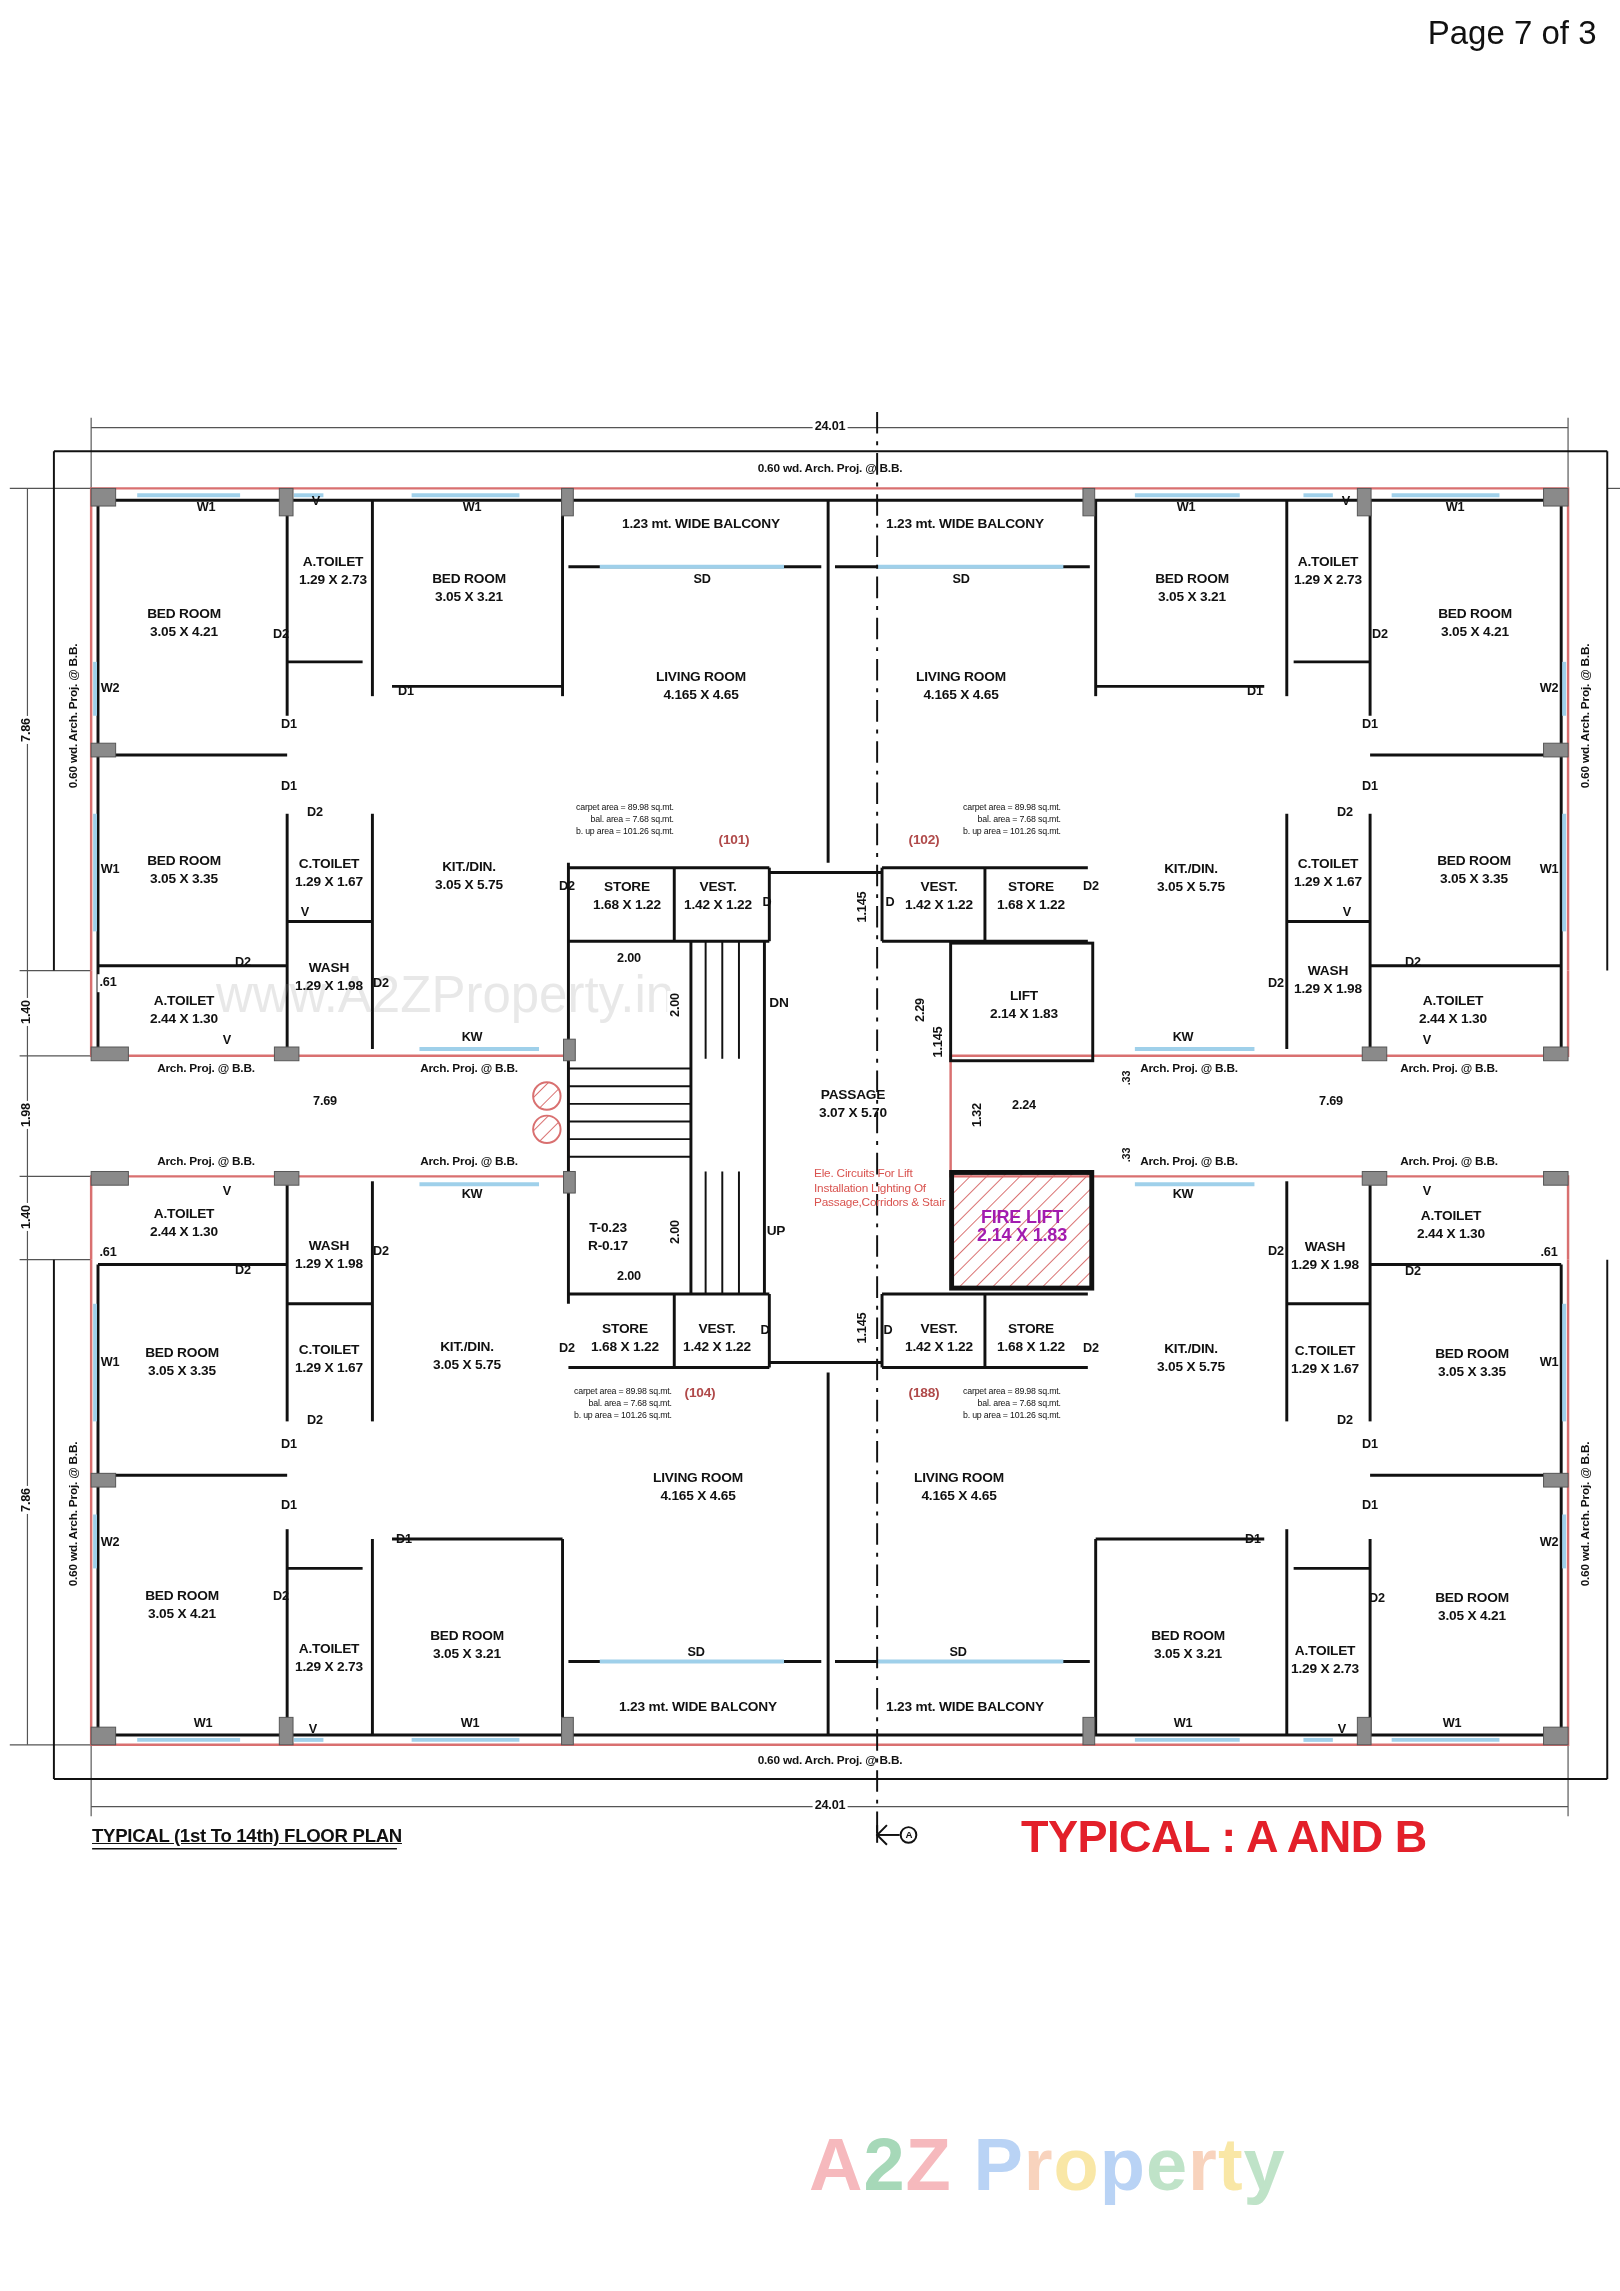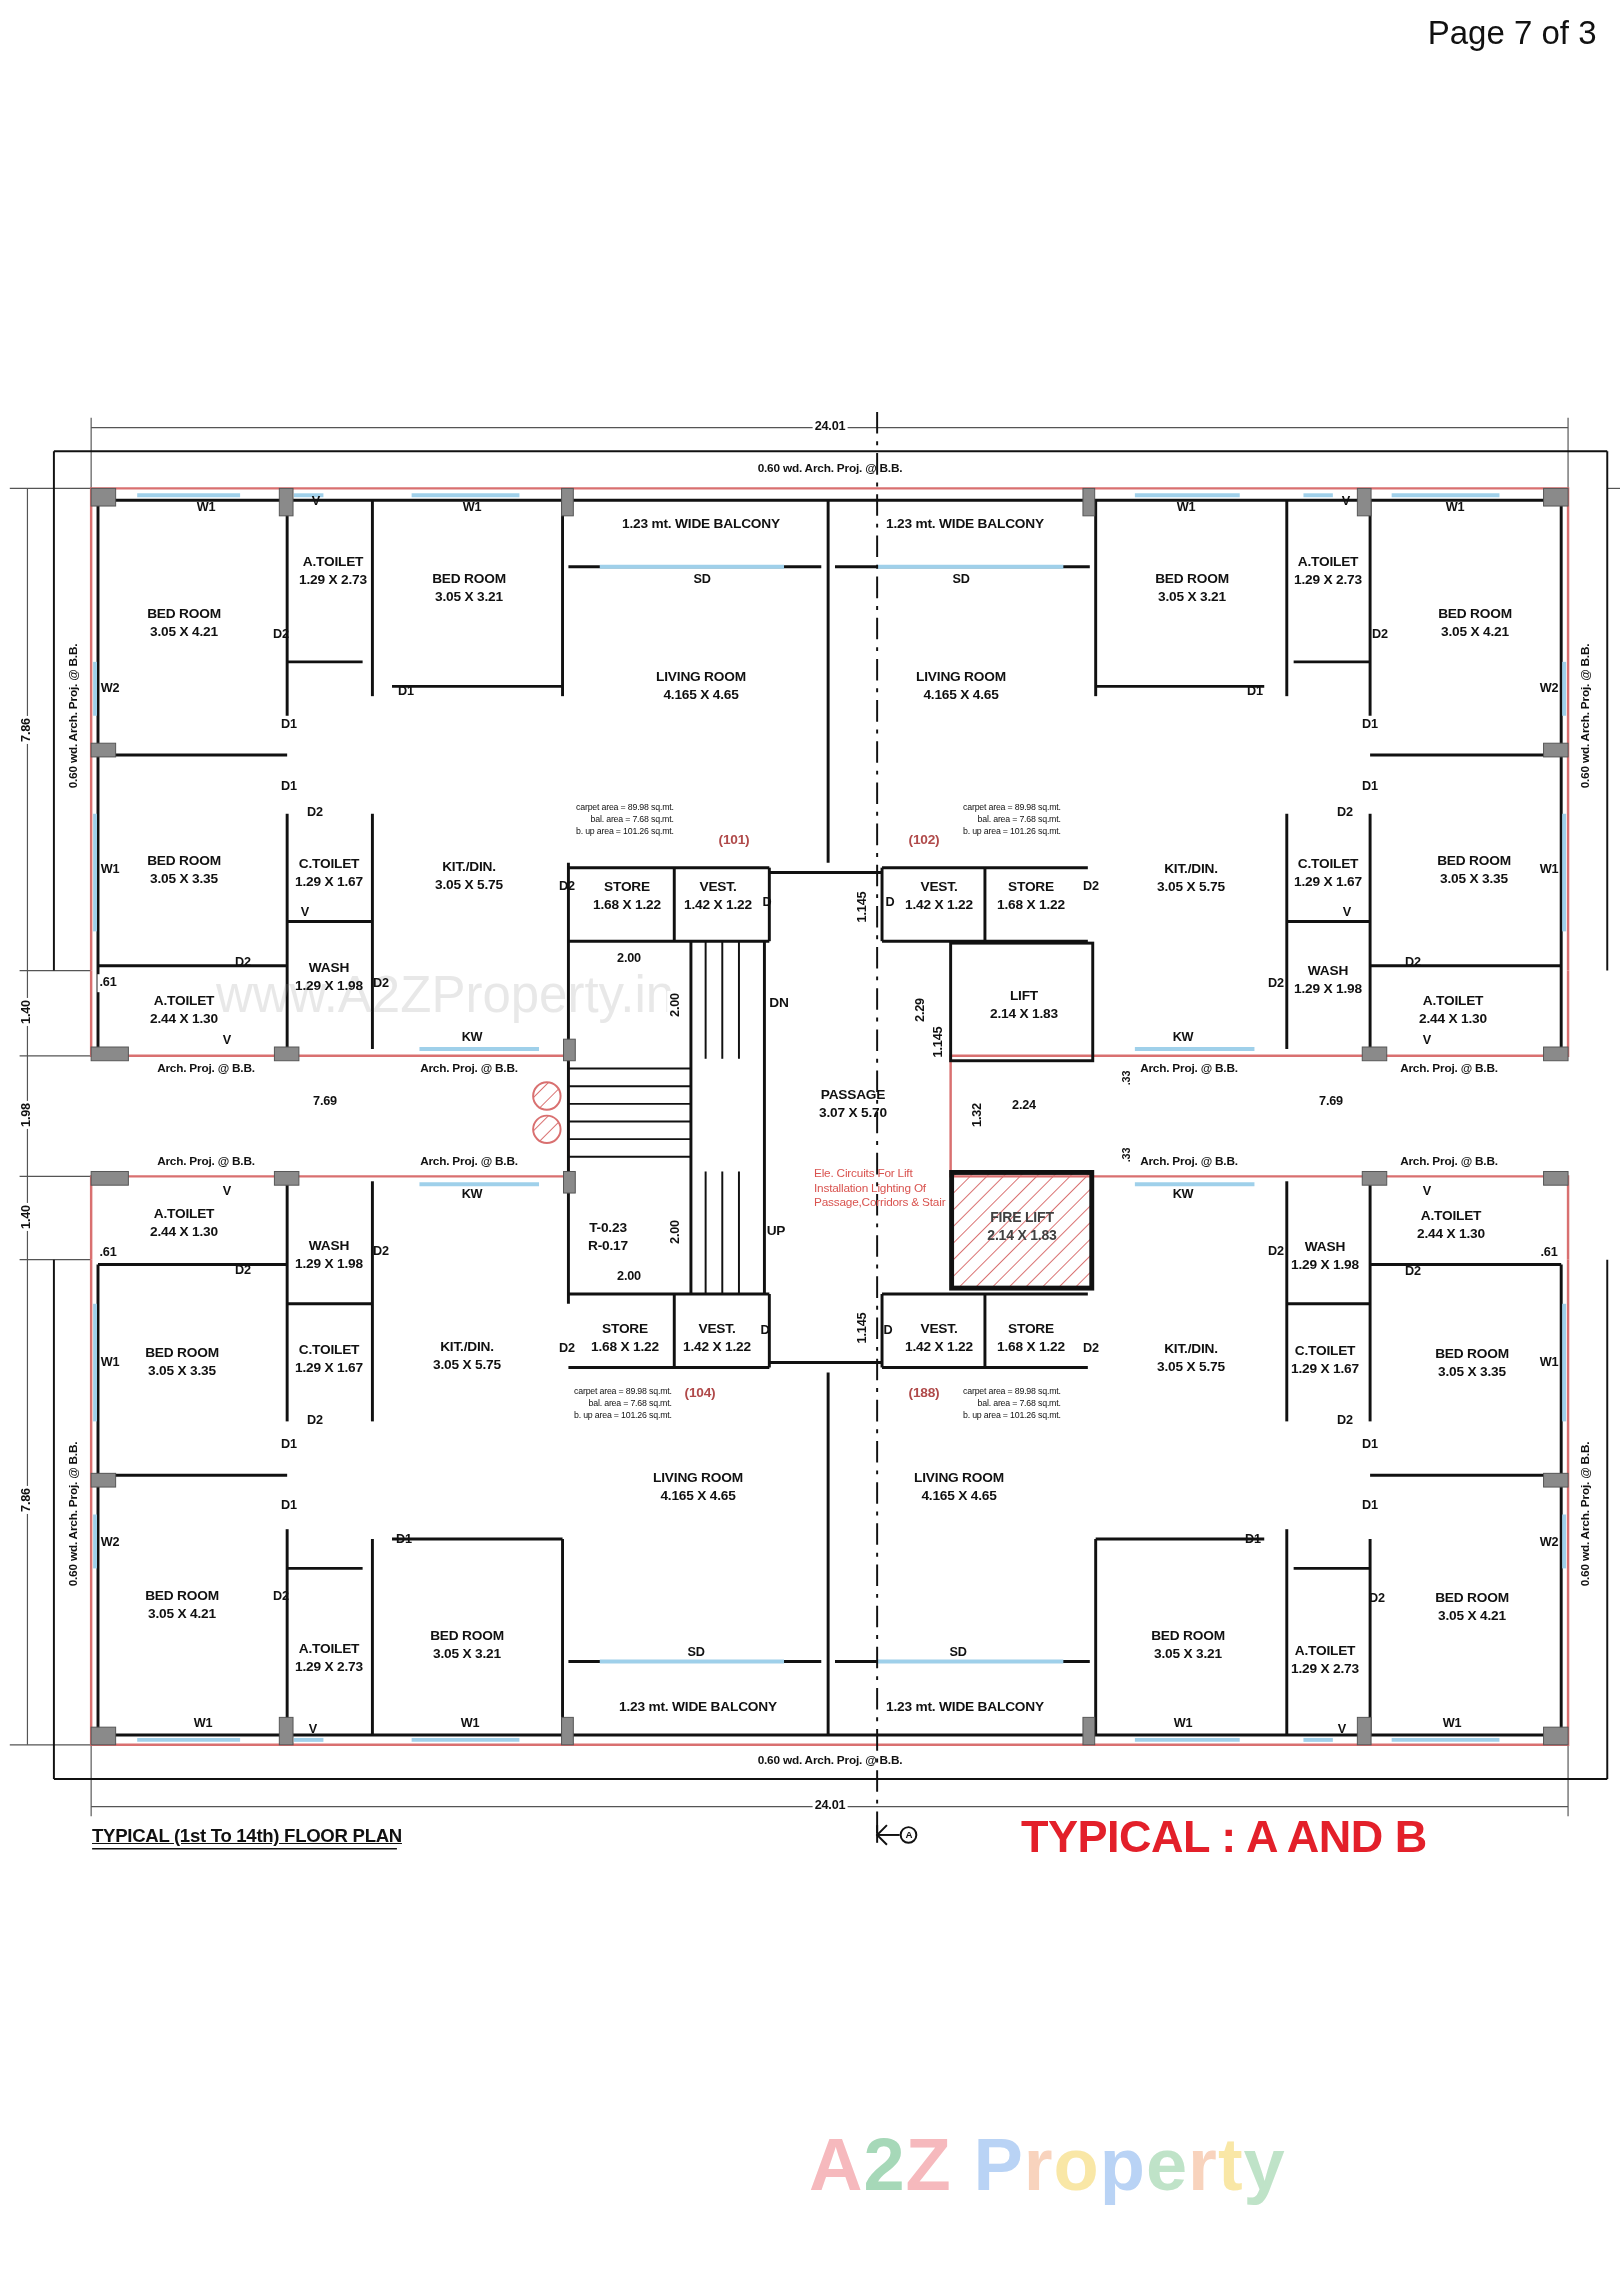--- a/index.html
+++ b/index.html
@@ -6,21 +6,21 @@
   body{width:1620px;height:2292px;position:relative;overflow:hidden;font-family:"Liberation Sans",sans-serif;color:#111;}
   #plan-svg{position:absolute;left:0;top:0;}
   .lbl{position:absolute;transform:translate(-50%,-50%);text-align:center;white-space:nowrap;font-weight:bold;font-size:13.7px;line-height:17.6px;letter-spacing:-0.2px;}
   .lbl .sub{display:block;font-weight:bold;}
   .sm{font-size:12.7px;font-weight:bold;}
   .tiny{font-size:8.8px;font-weight:normal;line-height:11.8px;text-align:right;transform:none;}
   .unit{color:#b04a4a;font-size:13.7px;font-weight:bold;}
   .dim{font-size:14.7px;font-weight:bold;background:#fff;padding:0 2px;}
   .vert{transform:translate(-50%,-50%) rotate(-90deg);}
   .redtxt{color:#d9534f;font-weight:normal;font-size:11.8px;line-height:14.7px;text-align:left;transform:none;}
-  .fire{color:#404040;font-size:14px;}
+  .fire{color:#a21caf;font-size:18px;}
   #page-num{position:absolute;right:23.5px;top:13.7px;font-size:33px;font-weight:normal;}
   #plan-title{position:absolute;left:92px;top:1825px;font-size:18.6px;font-weight:bold;text-decoration:underline;letter-spacing:-0.3px;}
   #bldg-title{position:absolute;left:1021px;top:1811px;font-size:45px;font-weight:bold;color:#e3202a;letter-spacing:-0.5px;}
   #watermark{position:absolute;left:809px;top:2122px;font-size:74px;font-weight:bold;letter-spacing:1px;}
   #watermark span{display:inline-block;}
   #wm-url{position:absolute;left:216px;top:965px;font-size:51px;color:rgba(150,150,150,0.22);font-weight:normal;}
 </style>
 </head>
 <body>
 

